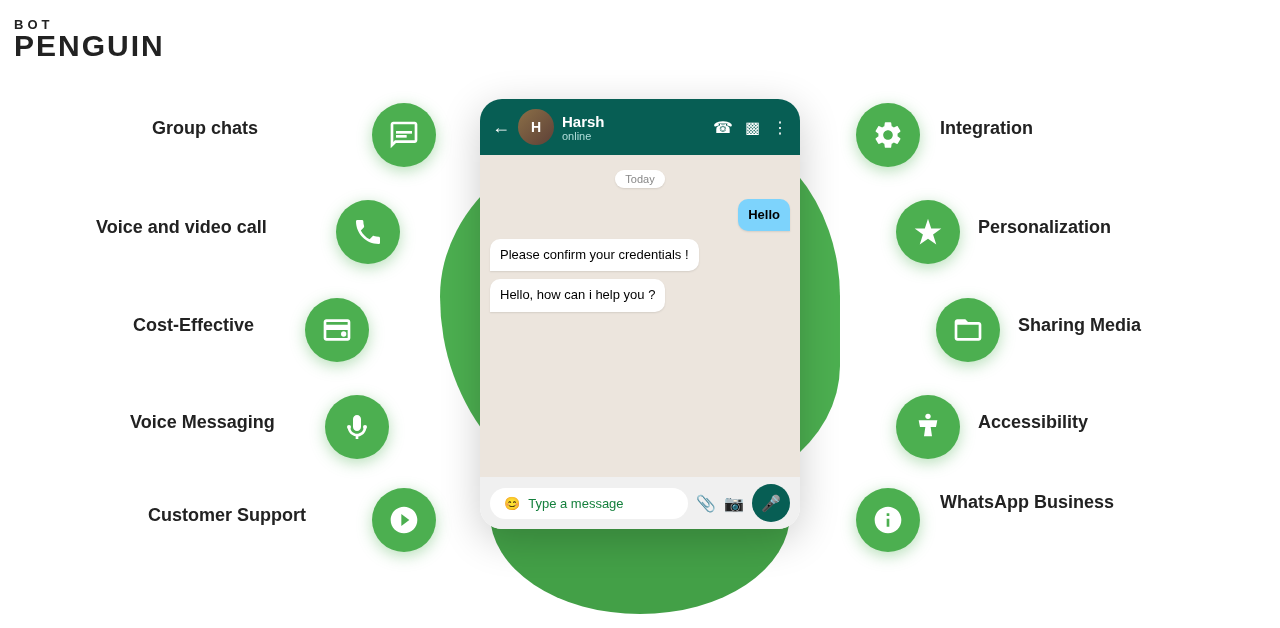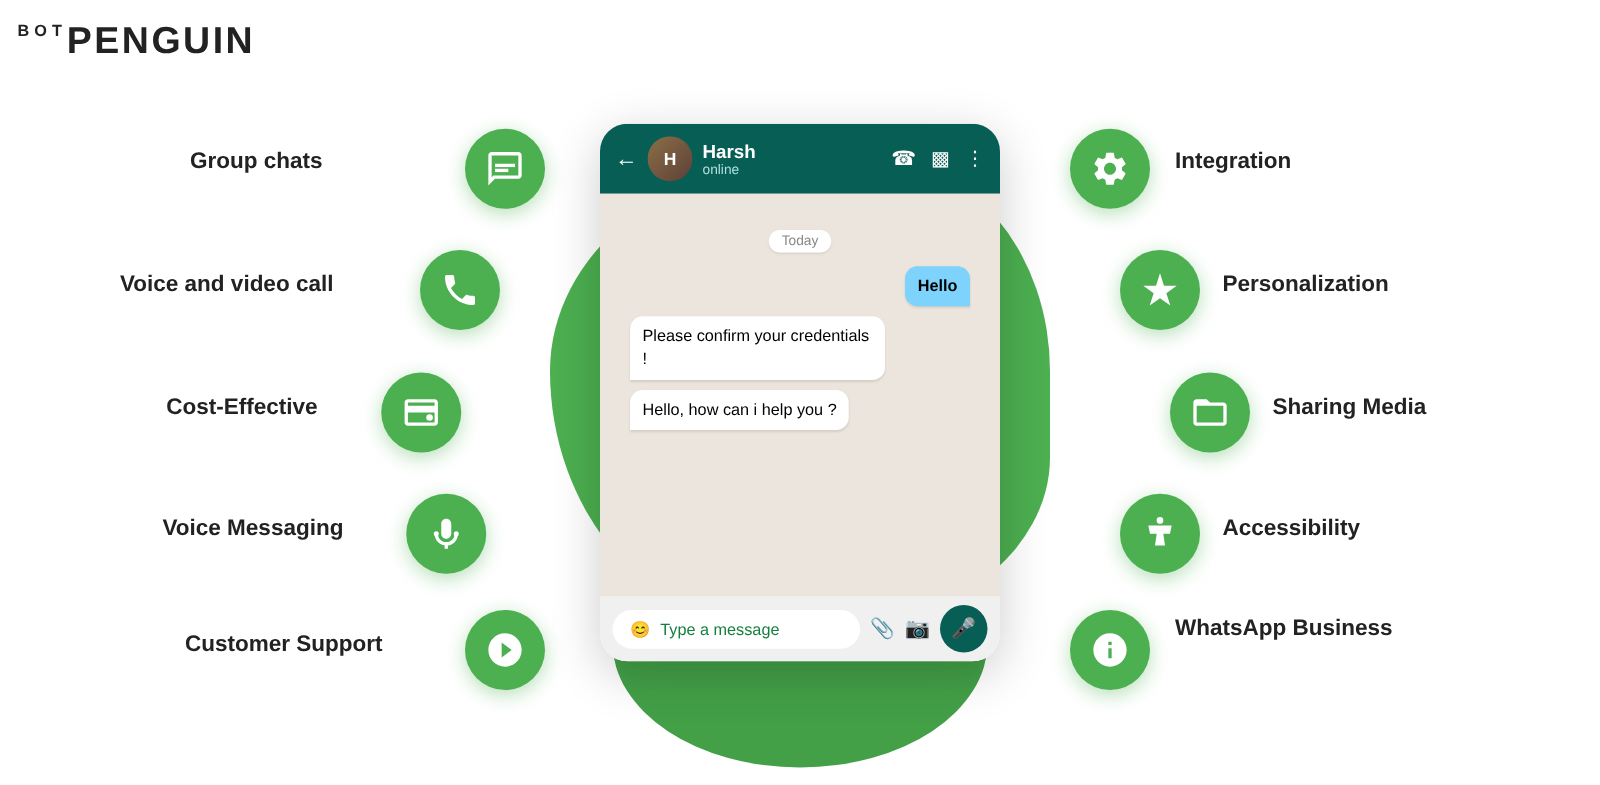--- a/index.html
+++ b/index.html
@@ -11,21 +11,21 @@
       overflow: hidden;
       position: relative;
     }
 
     
     .logo {
       position: absolute;
       top: 18px;
       left: 14px;
       display: flex;
-      flex-direction: row;
+      flex-direction: column;
       line-height: 1;
     }
     .logo-bot {
       font-size: 13px;
       font-weight: 700;
       letter-spacing: 4px;
       color: #222;
     }
     .logo-penguin {
       font-size: 30px;
@@ -129,21 +129,21 @@
       display: flex;
       gap: 12px;
       color: #fff;
       font-size: 16px;
     }
 
     
     .wa-body {
       background: #ECE5DD;
       height: calc(100% - 100px);
-      padding: 24px;
+      padding: 10px;
       display: flex;
       flex-direction: column;
       gap: 8px;
       overflow: hidden;
     }
     .wa-date-badge {
       text-align: center;
       margin: 4px 0;
     }
     .wa-date-badge span {

